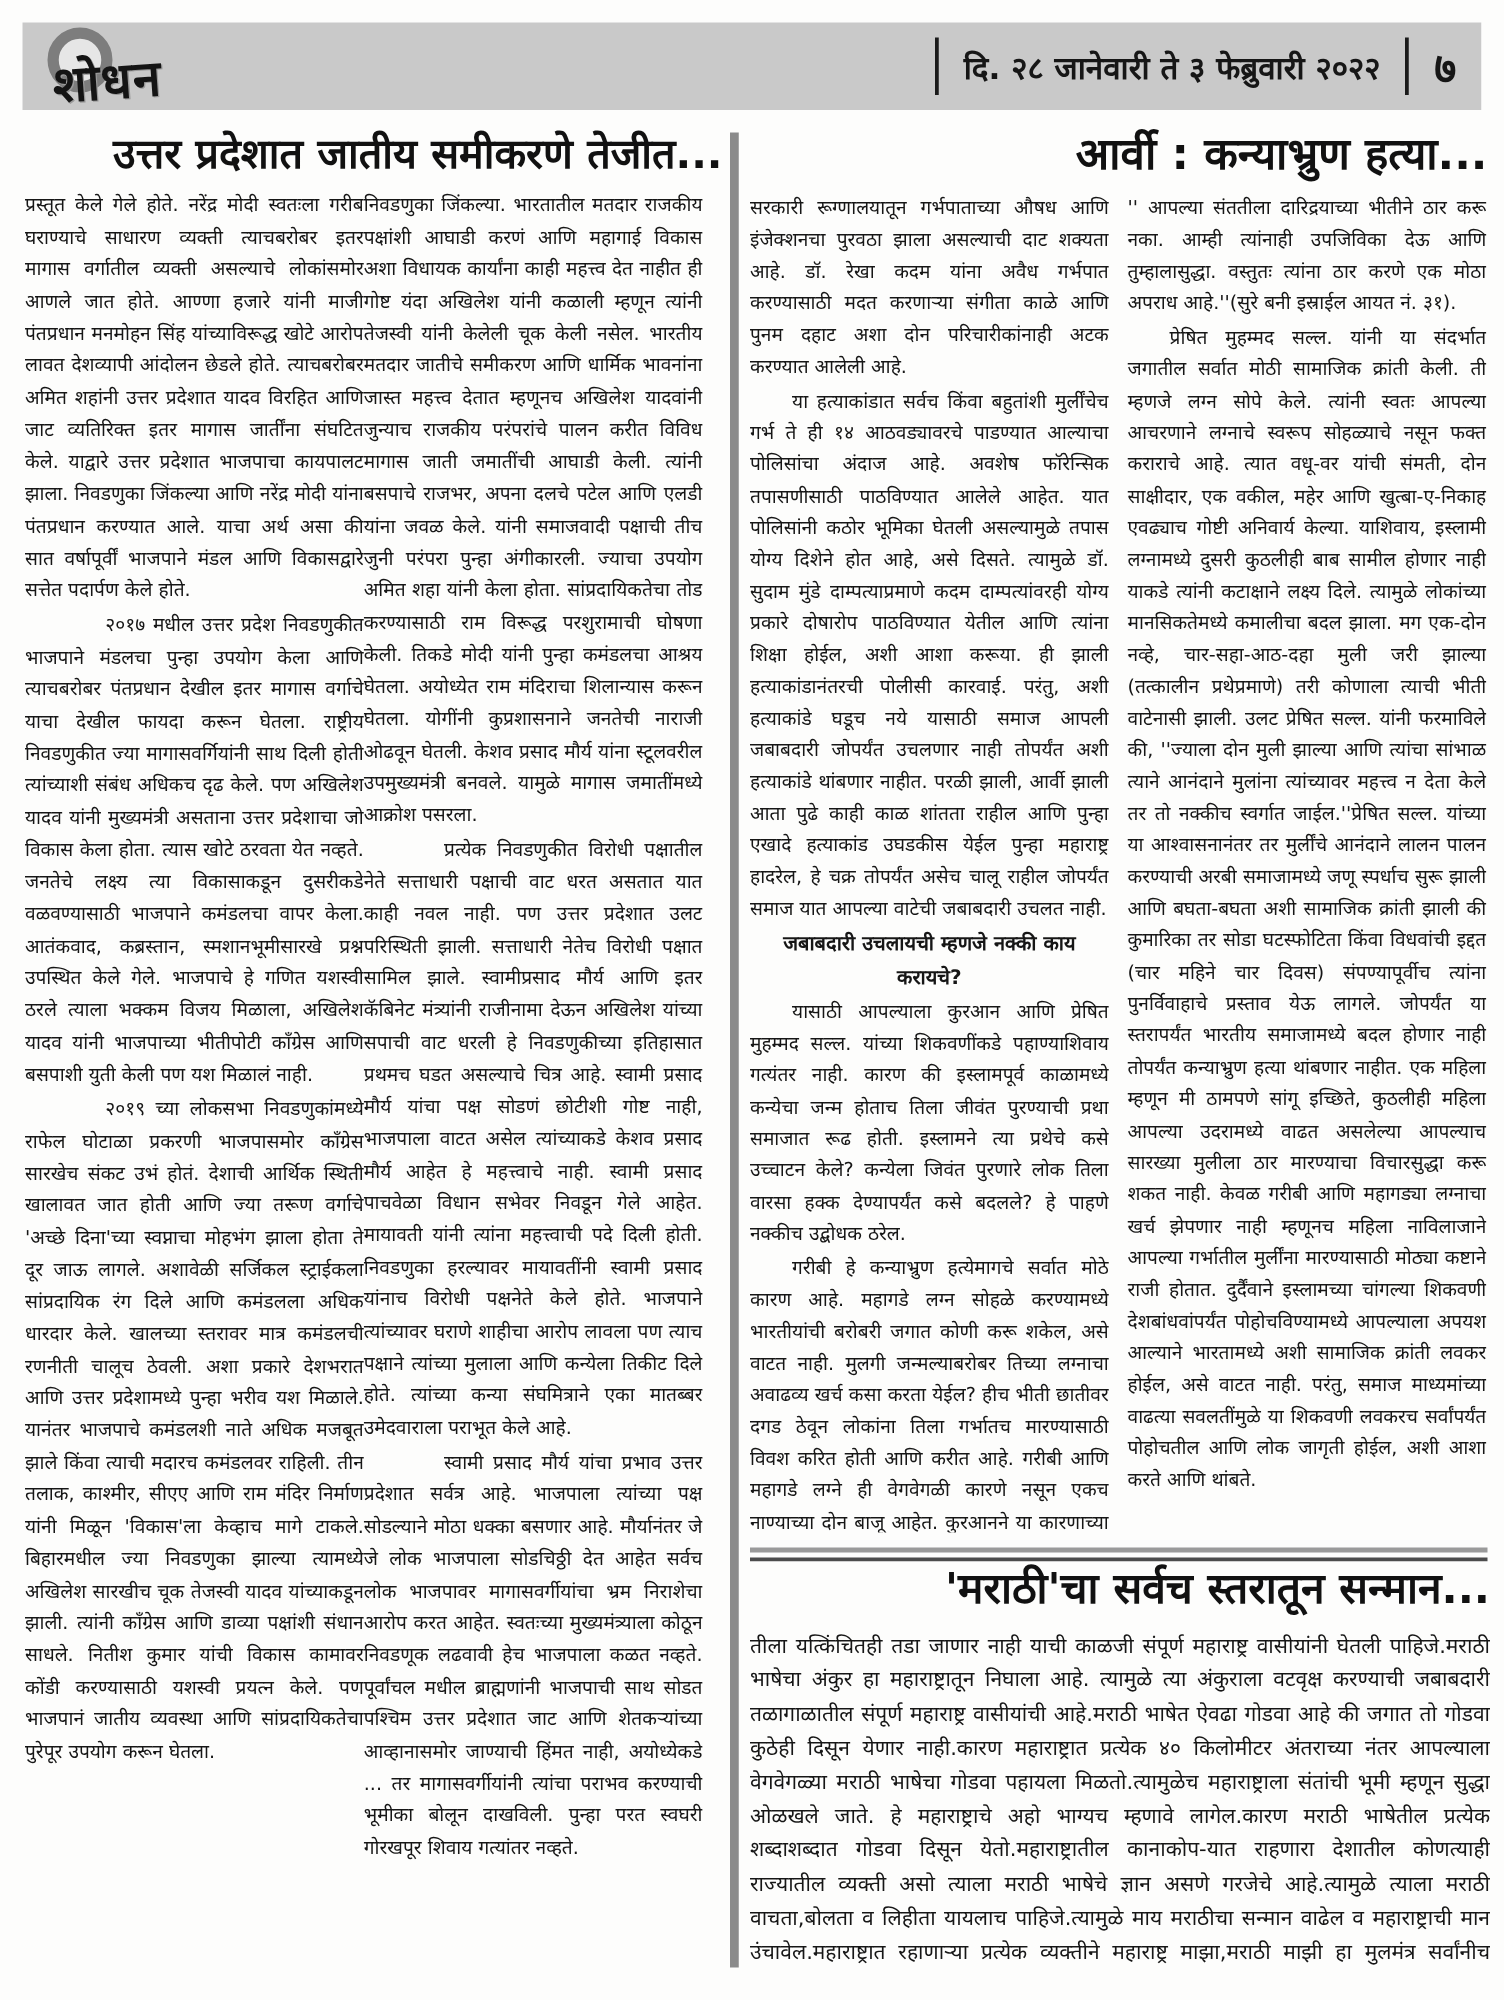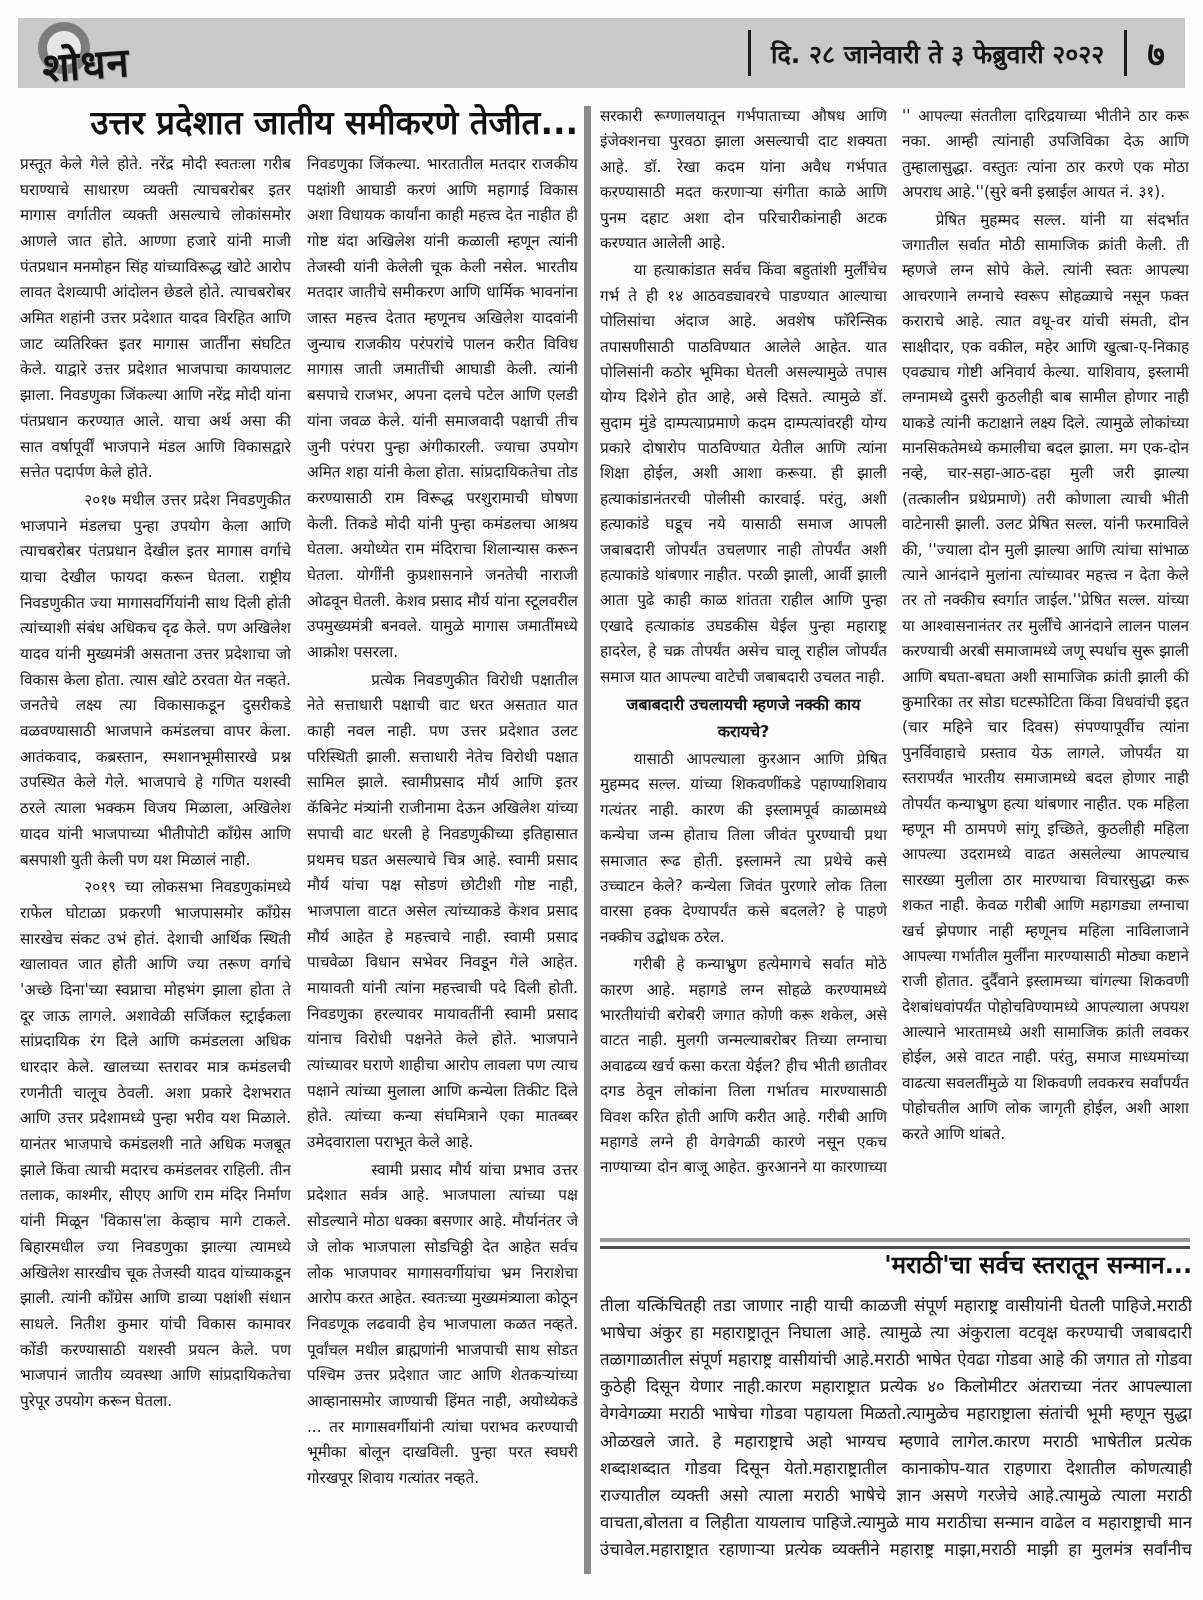--- a/index.html
+++ b/index.html
@@ -31,41 +31,41 @@
   
   .headline{font-weight:bold;text-align:right;line-height:1.15;color:#111;}
   .cols{display:flex;}
   .coltext{text-align:justify;overflow:hidden;}
   .coltext p{margin:0 0 2px 0;}
   .coltext p.indent{text-indent:4.2em;}
   .coltext p.indent-sm{text-indent:2.2em;}
   
   .article-left{position:absolute;left:20px;top:104px;width:558px;}
   .article-left .headline{font-size:33px;margin-bottom:10px;}
-  .article-left .cols{gap:16px;height:1432px;}
+  .article-left .cols{height:1432px;}
   .article-left .coltext{width:271px;font-size:15.3px;line-height:1.68;}
   
   .vdivider{position:absolute;left:584px;top:106px;width:7px;height:1468px;background:#8b8b8b;}
   
   .article-right{position:absolute;left:600px;top:104px;width:590px;}
   .article-right .headline{font-size:35px;margin-bottom:10px;}
   .article-right .cols{gap:15px;height:1072px;}
   .article-right .coltext{width:287px;font-size:15.3px;line-height:1.66;}
   .subhead{
     font-weight:bold;text-align:center;text-indent:0 !important;
     margin:2px 0 2px 0 !important;font-size:16px;
   }
   
   .hrule-double{
     position:absolute;left:600px;top:1238px;width:590px;height:4px;
     border-top:4px solid #9a9a9a;border-bottom:3px solid #4c4c4c;box-sizing:content-box;
     border-top-width:4px;
   }
   .article-bottom{position:absolute;left:600px;top:1252px;width:592px;}
-  .article-bottom .headline{font-size:24px;margin-bottom:12px;}
+  .article-bottom .headline{font-size:34px;margin-bottom:12px;}
   .article-bottom .bodytext{
     text-align:justify;font-size:16.8px;line-height:1.62;overflow:hidden;height:272px;
   }
 </style>
 </head>
 <body>
 
 <div class="masthead">
   <div class="logo">
     <span class="logo-ring"></span>
@@ -91,20 +91,21 @@
       <p>निवडणुका जिंकल्या. भारतातील मतदार राजकीय पक्षांशी आघाडी करणं आणि महागाई विकास अशा विधायक कार्यांना काही महत्त्व देत नाहीत ही गोष्ट यंदा अखिलेश यांनी कळाली म्हणून त्यांनी तेजस्वी यांनी केलेली चूक केली नसेल. भारतीय मतदार जातीचे समीकरण आणि धार्मिक भावनांना जास्त महत्त्व देतात म्हणूनच अखिलेश यादवांनी जुन्याच राजकीय परंपरांचे पालन करीत विविध मागास जाती जमातींची आघाडी केली. त्यांनी बसपाचे राजभर, अपना दलचे पटेल आणि एलडी यांना जवळ केले. यांनी समाजवादी पक्षाची तीच जुनी परंपरा पुन्हा अंगीकारली. ज्याचा उपयोग अमित शहा यांनी केला होता. सांप्रदायिकतेचा तोड करण्यासाठी राम विरूद्ध परशुरामाची घोषणा केली. तिकडे मोदी यांनी पुन्हा कमंडलचा आश्रय घेतला. अयोध्येत राम मंदिराचा शिलान्यास करून घेतला. योगींनी कुप्रशासनाने जनतेची नाराजी ओढवून घेतली. केशव प्रसाद मौर्य यांना स्टूलवरील उपमुख्यमंत्री बनवले. यामुळे मागास जमातींमध्ये आक्रोश पसरला.</p>
       <p class="indent">प्रत्येक निवडणुकीत विरोधी पक्षातील नेते सत्ताधारी पक्षाची वाट धरत असतात यात काही नवल नाही. पण उत्तर प्रदेशात उलट परिस्थिती झाली. सत्ताधारी नेतेच विरोधी पक्षात सामिल झाले. स्वामीप्रसाद मौर्य आणि इतर कॅबिनेट मंत्र्यांनी राजीनामा देऊन अखिलेश यांच्या सपाची वाट धरली हे निवडणुकीच्या इतिहासात प्रथमच घडत असल्याचे चित्र आहे. स्वामी प्रसाद मौर्य यांचा पक्ष सोडणं छोटीशी गोष्ट नाही, भाजपाला वाटत असेल त्यांच्याकडे केशव प्रसाद मौर्य आहेत हे महत्त्वाचे नाही. स्वामी प्रसाद पाचवेळा विधान सभेवर निवडून गेले आहेत. मायावती यांनी त्यांना महत्त्वाची पदे दिली होती. निवडणुका हरल्यावर मायावतींनी स्वामी प्रसाद यांनाच विरोधी पक्षनेते केले होते. भाजपाने त्यांच्यावर घराणे शाहीचा आरोप लावला पण त्याच पक्षाने त्यांच्या मुलाला आणि कन्येला तिकीट दिले होते. त्यांच्या कन्या संघमित्राने एका मातब्बर उमेदवाराला पराभूत केले आहे.</p>
       <p class="indent">स्वामी प्रसाद मौर्य यांचा प्रभाव उत्तर प्रदेशात सर्वत्र आहे. भाजपाला त्यांच्या पक्ष सोडल्याने मोठा धक्का बसणार आहे. मौर्यानंतर जे जे लोक भाजपाला सोडचिठ्ठी देत आहेत सर्वच लोक भाजपावर मागासवर्गीयांचा भ्रम निराशेचा आरोप करत आहेत. स्वतःच्या मुख्यमंत्र्याला कोठून निवडणूक लढवावी हेच भाजपाला कळत नव्हते. पूर्वांचल मधील ब्राह्मणांनी भाजपाची साथ सोडत पश्चिम उत्तर प्रदेशात जाट आणि शेतकऱ्यांच्या आव्हानासमोर जाण्याची हिंमत नाही, अयोध्येकडे ... तर मागासवर्गीयांनी त्यांचा पराभव करण्याची भूमीका बोलून दाखविली. पुन्हा परत स्वघरी गोरखपूर शिवाय गत्यांतर नव्हते.</p>
     </div>
   </div>
 </div>
 
 <div class="vdivider"></div>
 
 <div class="article-right">
+  <div class="headline">आर्वी : कन्याभ्रुण हत्या...</div>
   <div class="cols">
     <div class="coltext">
       <p>सरकारी रूग्णालयातून गर्भपाताच्या औषध आणि इंजेक्शनचा पुरवठा झाला असल्याची दाट शक्यता आहे. डॉ. रेखा कदम यांना अवैध गर्भपात करण्यासाठी मदत करणाऱ्या संगीता काळे आणि पुनम दहाट अशा दोन परिचारीकांनाही अटक करण्यात आलेली आहे.</p>
       <p class="indent-sm">या हत्याकांडात सर्वच किंवा बहुतांशी मुर्लींचेच गर्भ ते ही १४ आठवड्यावरचे पाडण्यात आल्याचा पोलिसांचा अंदाज आहे. अवशेष फॉरेन्सिक तपासणीसाठी पाठविण्यात आलेले आहेत. यात पोलिसांनी कठोर भूमिका घेतली असल्यामुळे तपास योग्य दिशेने होत आहे, असे दिसते. त्यामुळे डॉ. सुदाम मुंडे दाम्पत्याप्रमाणे कदम दाम्पत्यांवरही योग्य प्रकारे दोषारोप पाठविण्यात येतील आणि त्यांना शिक्षा होईल, अशी आशा करूया. ही झाली हत्याकांडानंतरची पोलीसी कारवाई. परंतु, अशी हत्याकांडे घडूच नये यासाठी समाज आपली जबाबदारी जोपर्यंत उचलणार नाही तोपर्यंत अशी हत्याकांडे थांबणार नाहीत. परळी झाली, आर्वी झाली आता पुढे काही काळ शांतता राहील आणि पुन्हा एखादे हत्याकांड उघडकीस येईल पुन्हा महाराष्ट्र हादरेल, हे चक्र तोपर्यंत असेच चालू राहील जोपर्यंत समाज यात आपल्या वाटेची जबाबदारी उचलत नाही.</p>
       <p class="subhead">जबाबदारी उचलायची म्हणजे नक्की काय करायचे?</p>
       <p class="indent-sm">यासाठी आपल्याला कुरआन आणि प्रेषित मुहम्मद सल्ल. यांच्या शिकवणींकडे पहाण्याशिवाय गत्यंतर नाही. कारण की इस्लामपूर्व काळामध्ये कन्येचा जन्म होताच तिला जीवंत पुरण्याची प्रथा समाजात रूढ होती. इस्लामने त्या प्रथेचे कसे उच्चाटन केले? कन्येला जिवंत पुरणारे लोक तिला वारसा हक्क देण्यापर्यंत कसे बदलले? हे पाहणे नक्कीच उद्बोधक ठरेल.</p>
       <p class="indent-sm">गरीबी हे कन्याभ्रुण हत्येमागचे सर्वात मोठे कारण आहे. महागडे लग्न सोहळे करण्यामध्ये भारतीयांची बरोबरी जगात कोणी करू शकेल, असे वाटत नाही. मुलगी जन्मल्याबरोबर तिच्या लग्नाचा अवाढव्य खर्च कसा करता येईल? हीच भीती छातीवर दगड ठेवून लोकांना तिला गर्भातच मारण्यासाठी विवश करित होती आणि करीत आहे. गरीबी आणि महागडे लग्ने ही वेगवेगळी कारणे नसून एकच नाण्याच्या दोन बाजू आहेत. कुरआनने या कारणाच्या मुळावरच घाव घातला. या संदर्भात कुरआनमध्ये म्हटलेले आहे की,</p>
     </div>
     <div class="coltext">
       <p>'' आपल्या संततीला दारिद्रयाच्या भीतीने ठार करू नका. आम्ही त्यांनाही उपजिविका देऊ आणि तुम्हालासुद्धा. वस्तुतः त्यांना ठार करणे एक मोठा अपराध आहे.''(सुरे बनी इस्राईल आयत नं. ३१).</p>

